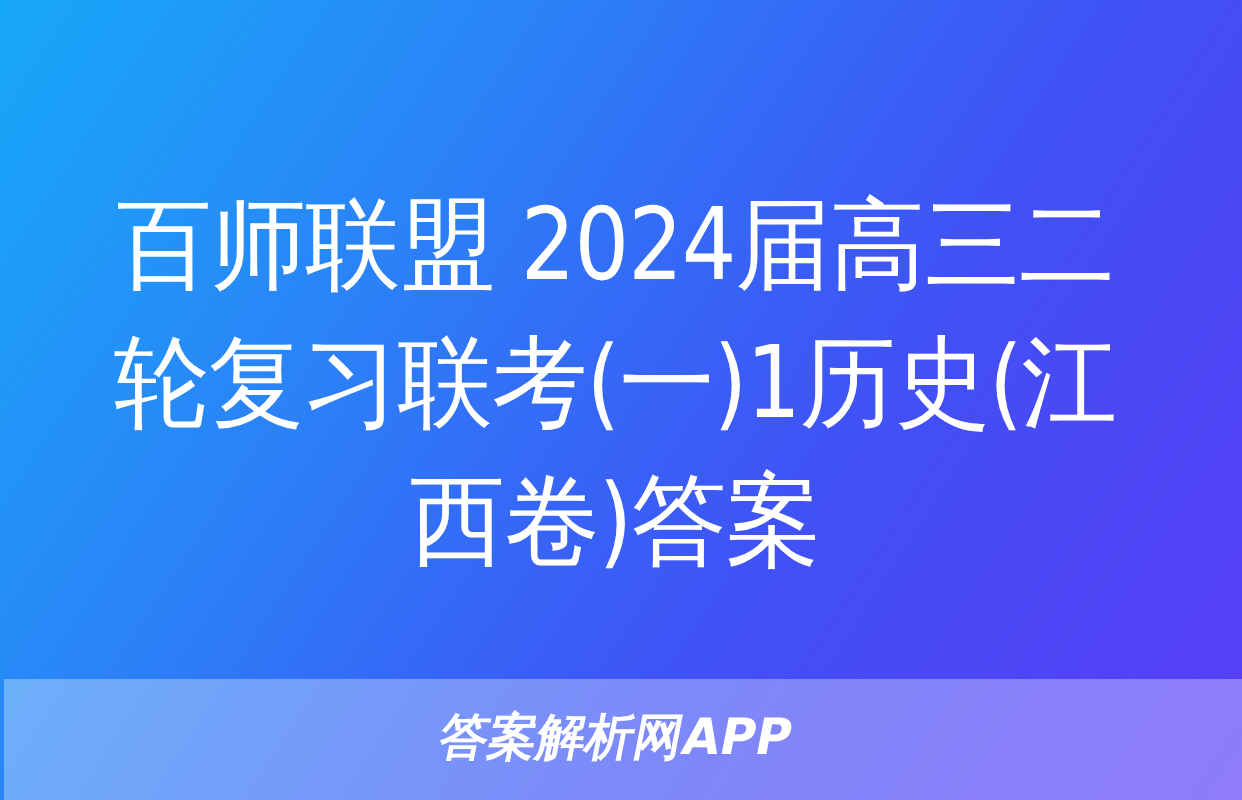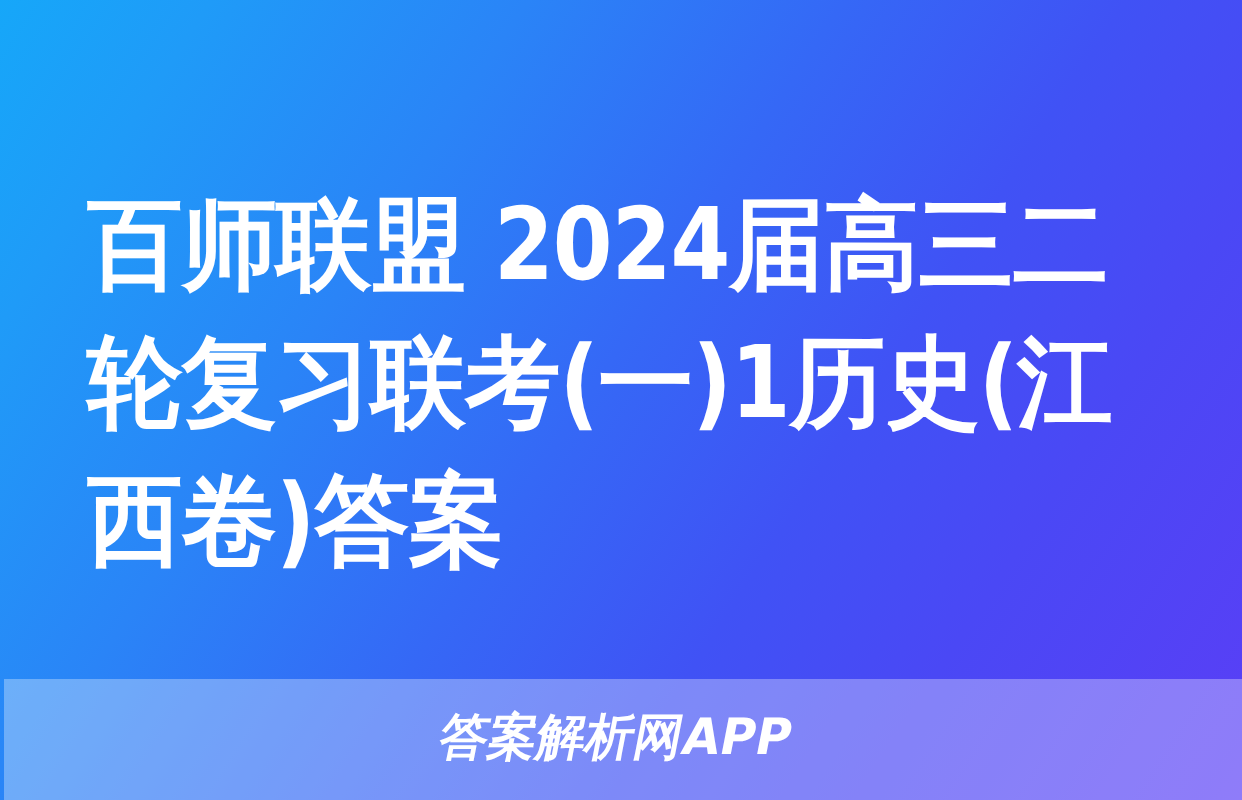--- a/index.html
+++ b/index.html
@@ -38,24 +38,24 @@
   }
 
   
   .title-block {
     position: absolute;
     left: 0;
     right: 12px;
     top: 176px;
     padding: 0 62px;
     box-sizing: border-box;
-    text-align: left;
+    text-align: center;
     color: #ffffff;
     font-family: "DejaVu Sans", sans-serif;
-    font-weight: bold;
+    font-weight: normal;
     font-size: 100px;
     line-height: 138px;
     letter-spacing: -1px;
     font-stretch: condensed;
     word-break: break-all;
     text-rendering: geometricPrecision;
   }
   .title-text {
     display: block;
     transform: scaleX(0.955);

